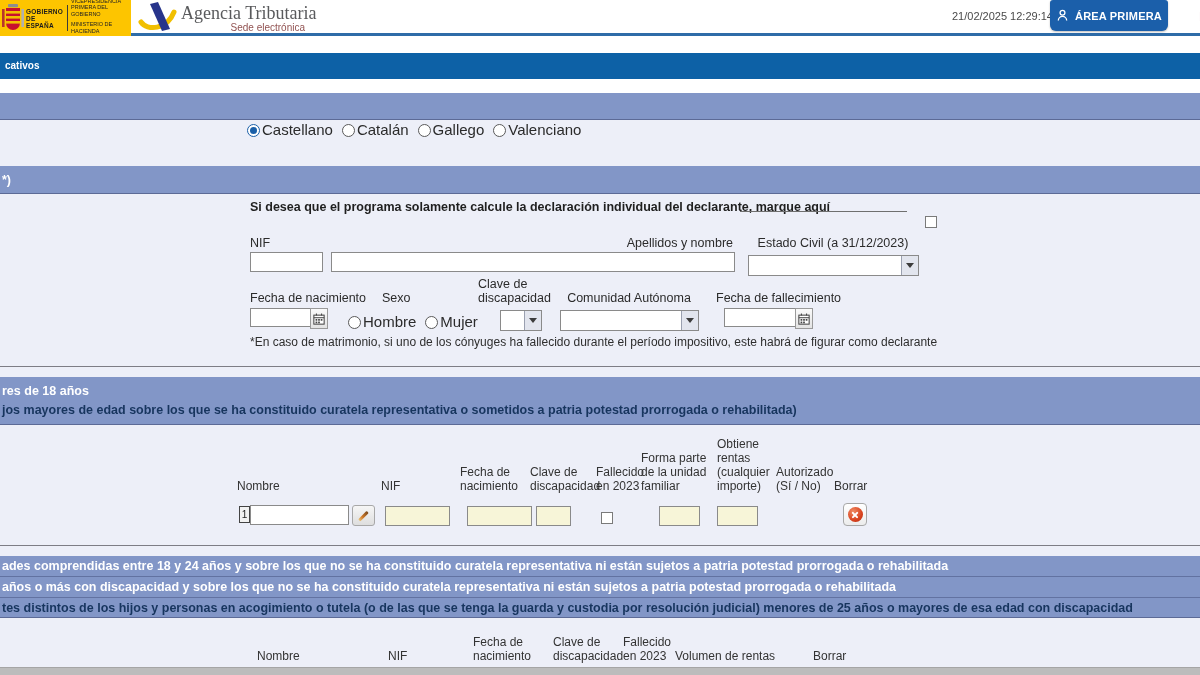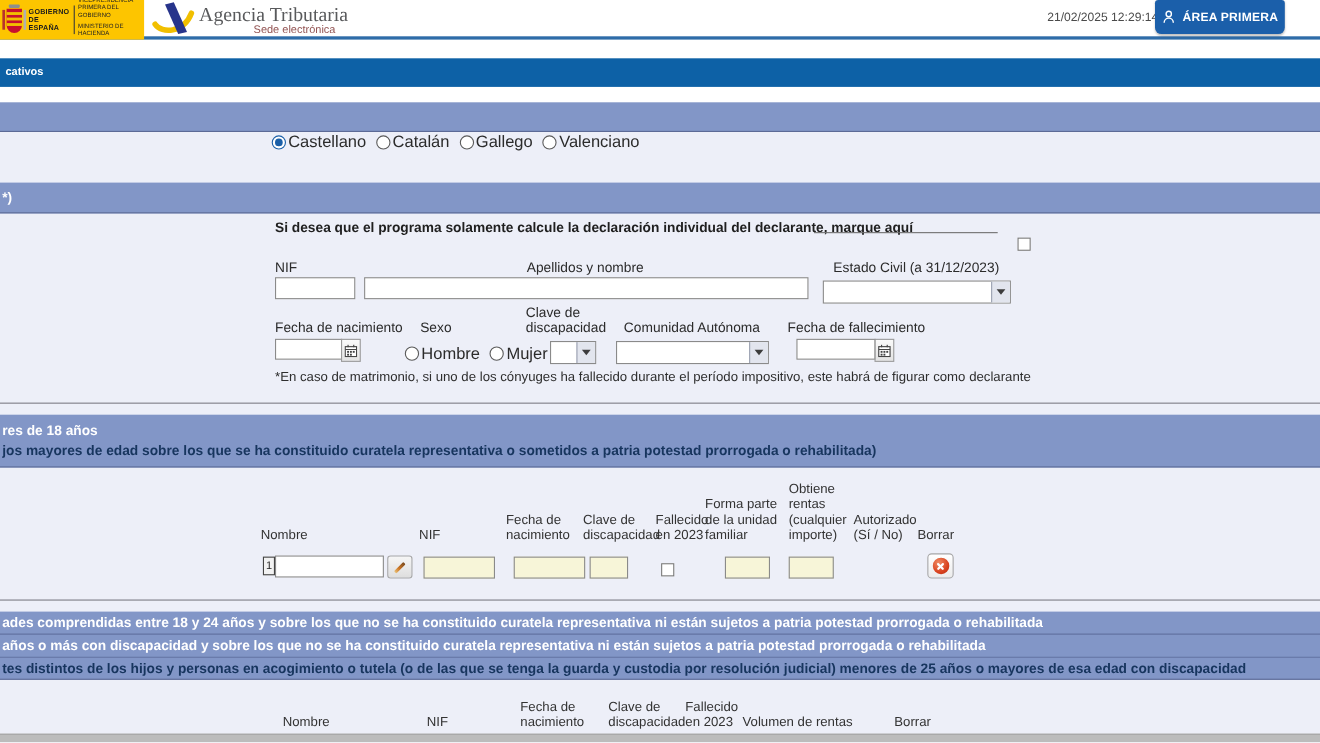--- a/index.html
+++ b/index.html
@@ -125,21 +125,21 @@
 
   <div class="peribar" style="top:166px;height:28px;">
     <div class="peritext white" style="line-height:28px;">*)</div>
   </div>
 
   <div class="boldtxt" style="left:250px;top:200px;">Si desea que el programa solamente calcule la declaración individual del declarante, marque aquí</div>
   <div class="leader" style="left:740px;top:211px;width:167px;"></div>
   <span class="cb" style="left:925px;top:216px;"></span>
 
   <div class="lbl" style="left:250px;top:236px;">NIF</div>
-  <div class="lbl" style="left:331px;top:236px;width:402px;text-align:center;">Apellidos y nombre</div>
+  <div class="lbl" style="left:331px;top:236px;width:402px;text-align:right;">Apellidos y nombre</div>
   <div class="lbl" style="left:748px;top:236px;width:170px;text-align:center;">Estado Civil (a 31/12/2023)</div>
 
   <input class="txt" style="left: 250px; top: 252px; width: 65px;">
   <input class="txt" style="left: 331px; top: 252px; width: 396px;">
   <div class="combo" style="left:748px;top:255px;width:169px;">
     <span class="val"></span>
       <span class="caretbox">
         <span class="tri"></span>
       </span>
   </div>
@@ -160,21 +160,21 @@
         <line x1="10" y1="0.5" x2="10" y2="3" stroke="#444" stroke-width="1.2"></line>
         <rect x="3" y="7" width="2" height="2" fill="#444"></rect>
           <rect x="6" y="7" width="2" height="2" fill="#444"></rect>
           <rect x="9" y="7" width="2" height="2" fill="#444"></rect>
         <rect x="3" y="10" width="2" height="2" fill="#444"></rect>
           <rect x="6" y="10" width="2" height="2" fill="#444"></rect>
       </svg>
     </span>
   </div>
 
-  <div style="position:absolute;left:368px;top:313px;white-space:nowrap;">
+  <div style="position:absolute;left:348px;top:313px;white-space:nowrap;">
     <span class="radio"></span><span class="rlabel">Hombre</span><span class="radio"></span><span class="rlabel">Mujer</span>
   </div>
 
   <div class="combo" style="left:500px;top:310px;width:40px;">
     <span class="val"></span>
       <span class="caretbox">
         <span class="tri"></span>
       </span>
   </div>
   <div class="combo" style="left:560px;top:310px;width:137px;">

